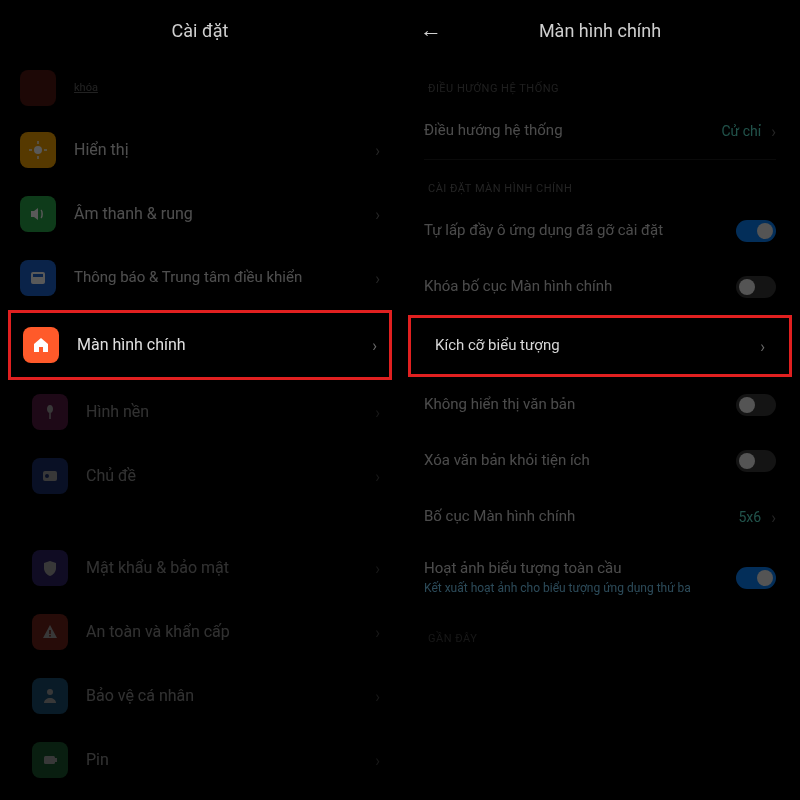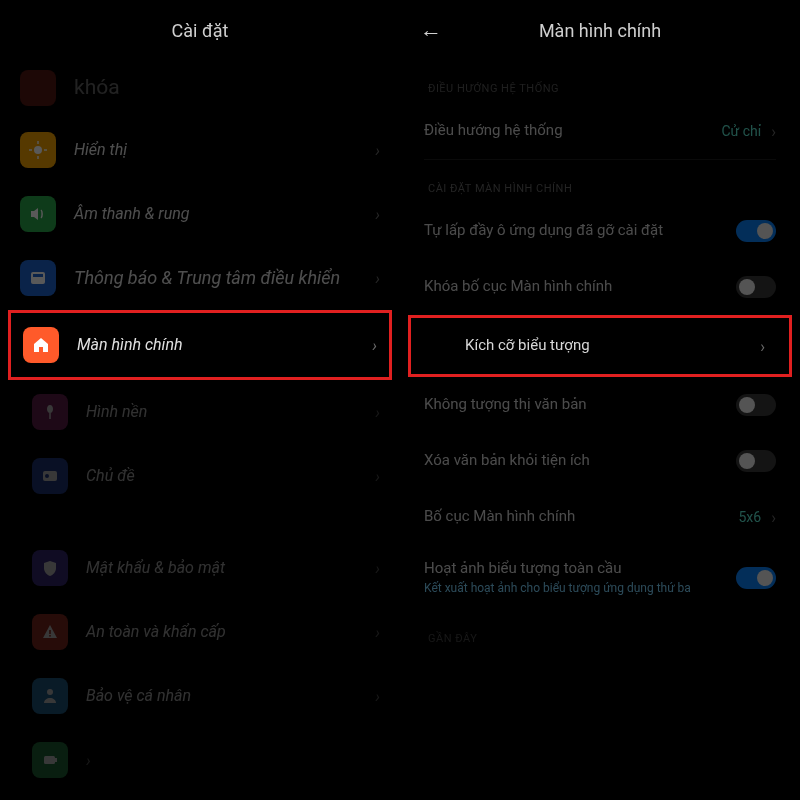--- a/index.html
+++ b/index.html
@@ -34,42 +34,41 @@
     font-size: 22px;
     color: #cfcfcf;
     cursor: pointer;
   }
   .row {
     display: flex;
     align-items: center;
     padding: 14px 20px;
     min-height: 60px;
     position: relative;
-    font-style: italic;
   }
   .row.faded { opacity: 0.35; }
   .row.faded-more { opacity: 0.22; margin-left: 12px; }
   .icon-slot {
     width: 36px;
     height: 36px;
     border-radius: 8px;
     display: flex;
     align-items: center;
     justify-content: center;
     margin-right: 18px;
     flex-shrink: 0;
   }
   .icon-inner { width: 18px; height: 18px; }
   .row-label {
     flex: 1;
     font-size: 16px;
     color: #e0e0e0;
     line-height: 1.3;
   }
-  .row-label.small { font-size: 18px; }
+  .row-label.small { font-size: 15px; }
   .chev {
     color: #6a6a6a;
     font-size: 16px;
   }
   .highlight {
     border: 3px solid #e02020;
     margin: 0 8px;
     padding: 14px 12px;
   }
   .section-header {
@@ -108,29 +107,28 @@
     background: #f0f0f0;
     position: absolute;
     top: 3px;
   }
   .toggle.on .knob { right: 3px; }
   .toggle.off .knob { left: 3px; }
   .divider { height: 1px; background: #202020; margin: 0 24px; }
   .highlight-right {
     border: 3px solid #e02020;
     margin: 0 8px;
-    padding-left: 30px;
   }
   .truncated-top {
     padding: 10px 20px 12px 20px;
     display: flex;
     align-items: center;
   }
   .truncated-top .icon-slot { opacity: 0.15; }
-  .truncated-top .row-label { opacity: 0.15; font-size: 21px; }
+  .truncated-top .row-label { opacity: 0.15; font-size: 11px; text-decoration: underline; }
 </style>
 </head>
 <body>
 
 <div class="pane">
   <div class="header">
     <span>Cài đặt</span>
   </div>
 
   <div class="truncated-top">
@@ -235,20 +233,21 @@
         <div class="row-label">Bảo vệ cá nhân</div>
         <span class="chev">›</span>
       </div>
       <div class="row faded-more">
         <div class="icon-slot" style="background: rgb(42, 138, 74);">
           <svg viewBox="0 0 18 18" class="icon-inner">
             <rect x="3" y="5" width="11" height="8" rx="1.5" fill="#fff"></rect>
             <rect x="14" y="7" width="2" height="4" fill="#fff"></rect>
           </svg>
         </div>
+        <div class="row-label">Pin</div>
         <span class="chev">›</span>
       </div>
       <div class="row faded-more"></div>
     </div>
 </div>
 
 <div class="pane">
   <div class="header">
     <span class="back-arrow">←</span>
     <span>Màn hình chính</span>
@@ -278,21 +277,21 @@
           <div class="knob"></div>
         </div>
       </div>
       <div class="highlight-right">
         <div class="row-right" style="opacity: 1;">
           <div class="row-label"><span>Kích cỡ biểu tượng</span></div>
           <span class="chev">›</span>
         </div>
       </div>
       <div class="row-right faded">
-        <div class="row-label"><span>Không tượng thị văn bản</span></div>
+        <div class="row-label"><span>Không hiển thị văn bản</span></div>
         <div class="toggle off">
           <div class="knob"></div>
         </div>
       </div>
       <div class="row-right faded">
         <div class="row-label"><span>Xóa văn bản khỏi tiện ích</span></div>
         <div class="toggle off">
           <div class="knob"></div>
         </div>
       </div>

